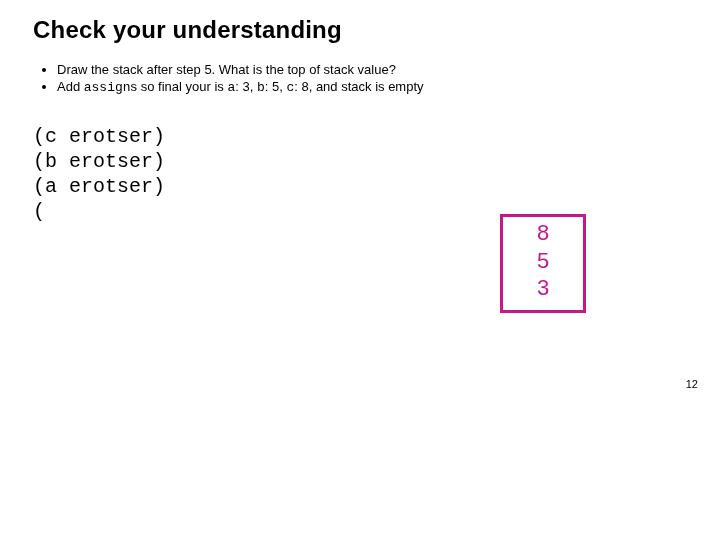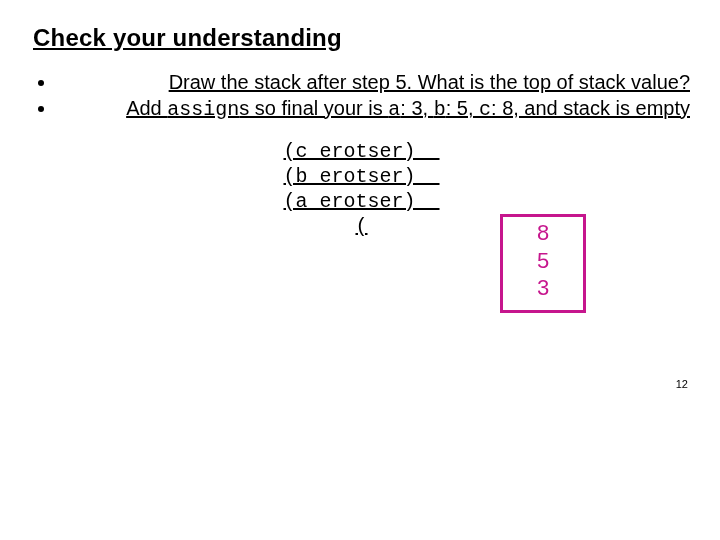--- a/index.html
+++ b/index.html
@@ -10,35 +10,33 @@
     background: #ffffff;
     font-family: Arial, Helvetica, sans-serif;
     color: #000000;
     overflow: hidden;
   }
   .slide {
     position: relative;
     width: 720px;
     height: 400px;
     box-sizing: border-box;
-    padding: 24px 30px 0 33px;
-    text-decoration: underline;
+    padding: 16px 30px 0 33px;
   }
   .title {
     font-size: 24px;
     font-weight: bold;
     margin: 0 0 18px 0;
     letter-spacing: 0.2px;
   }
   ul.bullets {
-    margin: 0 0 17px 0;
+    margin: 0 0 28px 0;
     padding-left: 24px;
-    font-size: 20px;
+    font-size: 13px;
     line-height: 1.28;
-    text-align: right;
   }
   ul.bullets li {
     margin: 0;
     padding: 0;
   }
   .mono-inline {
     font-family: "Courier New", Courier, monospace;
   }
   .codeblock {
     font-family: "Courier New", Courier, monospace;
@@ -47,42 +45,42 @@
     white-space: pre;
     margin: 10px 0 0 0;
   }
   .restoreblock {
     font-family: "Courier New", Courier, monospace;
     font-size: 20px;
     line-height: 1.25;
     white-space: pre;
     margin: 6px 0 16px 0;
     direction: rtl;
-    text-align: center;
+    text-align: left;
     unicode-bidi: bidi-override;
   }
   .stackbox {
     position: absolute;
     left: 500px;
     top: 214px;
     width: 86px;
     border: 3px solid #c6168d;
     box-sizing: border-box;
     padding: 4px 0 6px 0;
   }
   .stackbox .cell {
     font-family: "Courier New", Courier, monospace;
     font-size: 22px;
     color: #c6168d;
     text-align: center;
     line-height: 1.25;
   }
   .pagenum {
     position: absolute;
-    right: 32px;
+    right: 22px;
     bottom: 10px;
     font-size: 11px;
     color: #000;
   }
 </style>
 </head>
 <body>
 
 <div class="slide">
 

